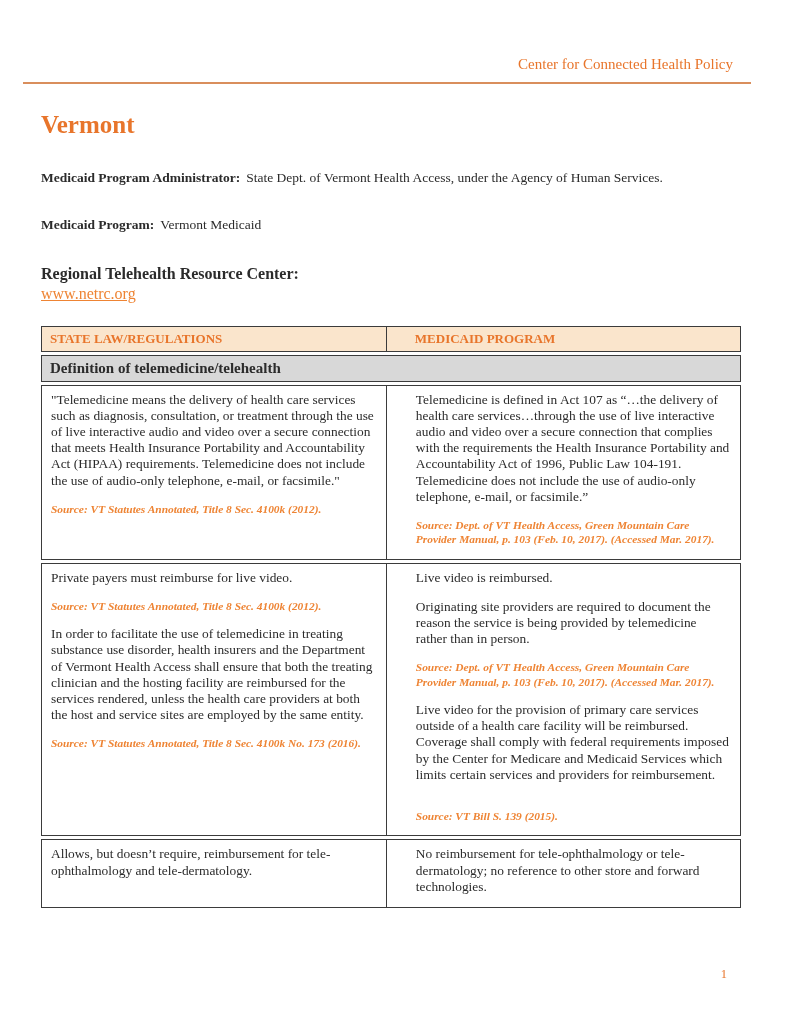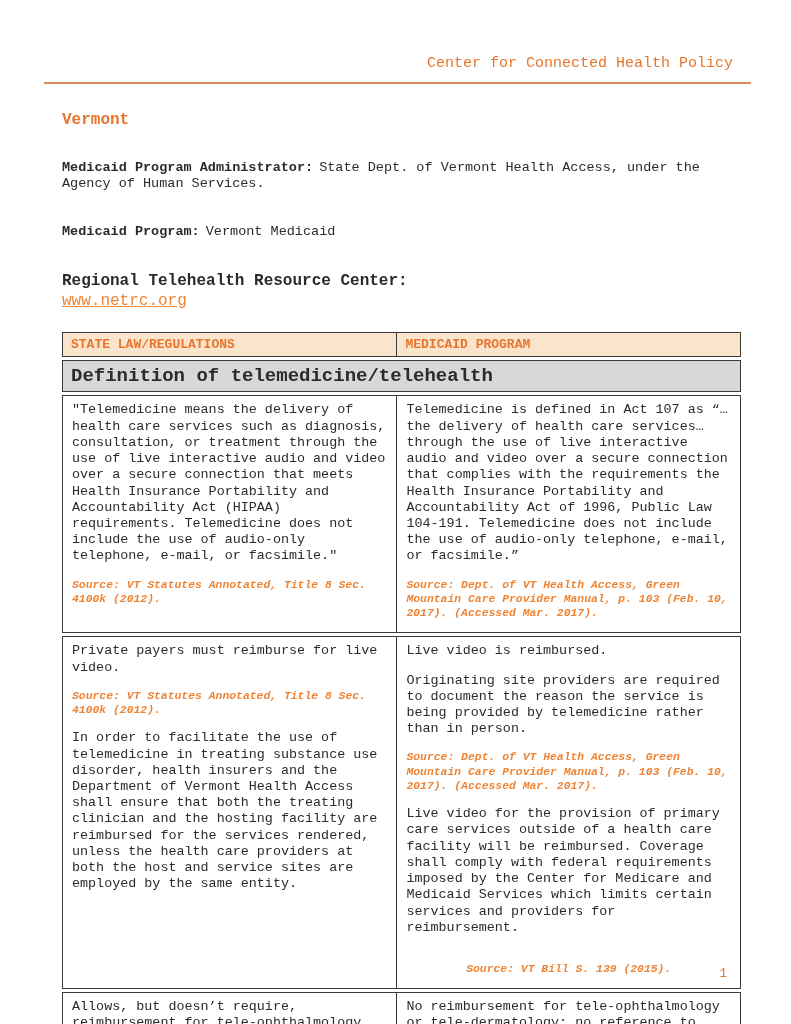--- a/index.html
+++ b/index.html
@@ -1,66 +1,67 @@
 <!DOCTYPE html>
 <html><head>
 <meta charset="utf-8">
 <style>
   html,body { margin:0; padding:0; background:#ffffff; }
   .page {
     width:791px; height:1024px; box-sizing:border-box; position:relative;
     background:#ffffff; overflow:hidden;
-    padding:56px 40px 0 44px;
-    font-family:Liberation Mono, monospace;
+    padding:56px 40px 0 23px;
+    font-family:Liberation Serif, serif;
     color:#2b2b2b;
     -webkit-font-smoothing:antialiased;
   }
   .brand {
     text-align:right; padding-right:18px;
     color:#E8752B; font-size:15px; line-height:1.1;
   }
   .rule { border:none; border-top:2px solid #D98E5C; margin:9px 0 0 0; }
   .content { margin:0 10px 0 18px; }
-  .title { margin:27px 0 0 0; color:#E8752B; font-size:16px; font-weight:bold; }
+  .title { margin:27px 0 0 0; color:#E8752B; font-size:25px; font-weight:bold; }
   .info-line { margin:31px 0 0 0; font-size:13.5px; line-height:1.25; }
   .label { font-weight:bold; }
   .value { margin-left:6px; }
   .rtrc { margin-top:30px; font-size:16px; line-height:1.26; }
   .rtrc-line { }
   .link { color:#EE8434; text-decoration:underline; cursor:pointer; }
 
   .policy-table { margin-top:21px; }
   .row {
     border:1px solid #3b3b3b; margin-bottom:3px;
     box-sizing:border-box;
+    gap:20px;
   }
   .col-head { display:flex; background:#FAE5CC; }
   .col-head .cell {
     padding:4px 8px; color:#E8752B; font-weight:bold; font-size:13px;
     box-sizing:border-box;
   }
   .section-head {
-    background:#D8D8D8; font-weight:bold; font-size:19px;
+    background:#D8D8D8; font-weight:bold; font-size:15px;
     padding:4px 8px;
   }
   .content-row { display:flex; align-items:stretch; }
   .cell.left { width:49.4%; border-right:1px solid #3b3b3b; }
   .cell.right { flex:1; }
   .content-row .cell {
     padding:6px 9px 10px 9px; font-size:13.4px; line-height:1.21;
     box-sizing:border-box;
   }
   .content-row p { margin:0 0 13px 0; }
   .content-row p:last-child { margin-bottom:2px; }
   p.source {
     color:#EE8434; font-weight:bold; font-style:italic;
     font-size:11.4px; line-height:1.25;
   }
   p.note { font-style:italic; }
-  p.gap { margin-top:26px;text-align:center; }
+  p.gap { margin-top:26px; }
 
   .pagenum {
     position:absolute; top:967px; right:64px;
     color:#E8752B; font-size:12.5px;
   }
   .copyright {
     position:absolute; top:1026px; left:0; right:0;
     text-align:center; color:#5B7B9B; font-size:10.5px;
   }
 </style>
@@ -100,20 +101,21 @@
             <div class="cell right">
               <p class="body">Telemedicine is defined in Act 107 as “…the delivery of health care services…through the use of live interactive audio and video over a secure connection that complies with the requirements the Health Insurance Portability and Accountability Act of 1996, Public Law 104-191. Telemedicine does not include the use of audio-only telephone, e-mail, or facsimile.”</p>
               <p class="source">Source: Dept. of VT Health Access, Green Mountain Care Provider Manual, p. 103 (Feb. 10, 2017). (Accessed Mar. 2017).</p>
             </div>
           </div>
           <div class="row content-row">
             <div class="cell left">
               <p class="body">Private payers must reimburse for live video.</p>
               <p class="source">Source: VT Statutes Annotated, Title 8 Sec. 4100k (2012).</p>
               <p class="body">In order to facilitate the use of telemedicine in treating substance use disorder, health insurers and the Department of Vermont Health Access shall ensure that both the treating clinician and the hosting facility are reimbursed for the services rendered, unless the health care providers at both the host and service sites are employed by the same entity.</p>
+              <p class="source">Source: VT Statutes Annotated, Title 8 Sec. 4100k No. 173 (2016).</p>
             </div>
             <div class="cell right">
               <p class="body">Live video is reimbursed.</p>
               <p class="body">Originating site providers are required to document the reason the service is being provided by telemedicine rather than in person.</p>
               <p class="source">Source: Dept. of VT Health Access, Green Mountain Care Provider Manual, p. 103 (Feb. 10, 2017). (Accessed Mar. 2017).</p>
               <p class="body">Live video for the provision of primary care services outside of a health care facility will be reimbursed. Coverage shall comply with federal requirements imposed by the Center for Medicare and Medicaid Services which limits certain services and providers for reimbursement.</p>
               <p class="source gap">Source: VT Bill S. 139 (2015).</p>
             </div>
           </div>
           <div class="row content-row">

